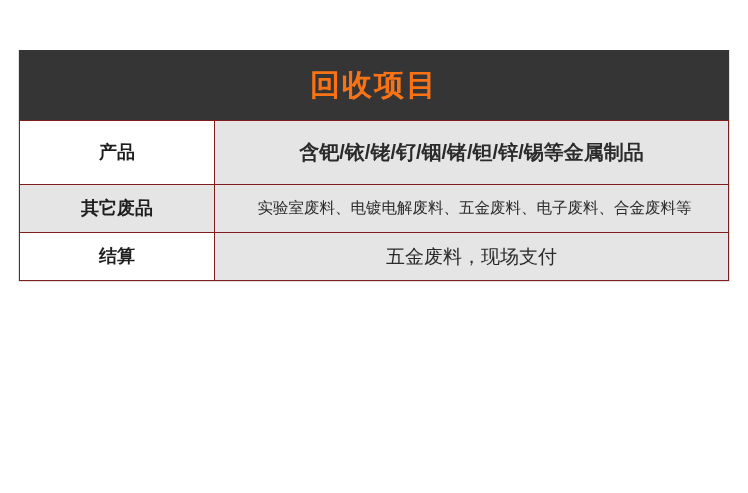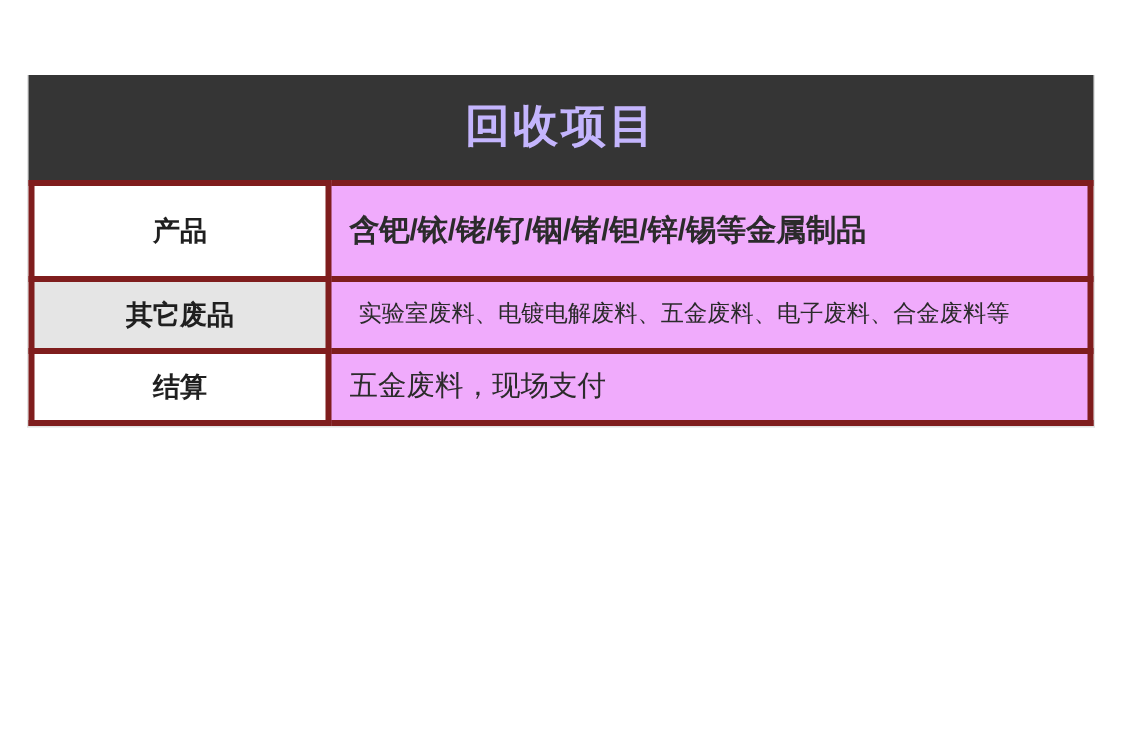--- a/index.html
+++ b/index.html
@@ -23,38 +23,38 @@
   }
   .card {
     width: 712px;
     border: 1px solid #e2e2e2;
     border-top: none;
     box-sizing: border-box;
     background: #ffffff;
   }
   .card-header {
     background: #353535;
-    color: #c4b5fd;
+    color: #f97316;
     text-align: center;
     height: 70px;
     line-height: 70px;
     font-size: 30px;
     font-weight: bold;
     letter-spacing: 2px;
   }
   table.spec {
     width: 100%;
     border-collapse: collapse;
     table-layout: fixed;
   }
   table.spec tr {
     height: 48px;
   }
   table.spec td {
-    border: 4px solid #7f1d1d;
+    border: 1px solid #7f1d1d;
     padding: 0 12px;
     font-size: 17px;
     color: #2b2b2b;
     vertical-align: middle;
     line-height: 1.35;
     margin-left: 28px;
   }
   table.spec td.label {
     width: 170px;
     text-align: center;
@@ -62,22 +62,22 @@
     font-size: 18px;
     color: #1f1f1f;
   }
   table.spec tr.alt td.label {
     background: #e5e5e5;
   }
   table.spec tr.plain td.label {
     background: #ffffff;
   }
   table.spec td.value {
-    text-align: left;
-    background: #f0abfc;
+    text-align: center;
+    background: #e5e5e5;
   }
   table.spec tr.big td.value {
     font-size: 20px;
     font-weight: bold;
   }
   table.spec tr.row-products {
     height: 64px;
   }
   table.spec tr.row-waste td.value {
     font-size: 15.5px;

